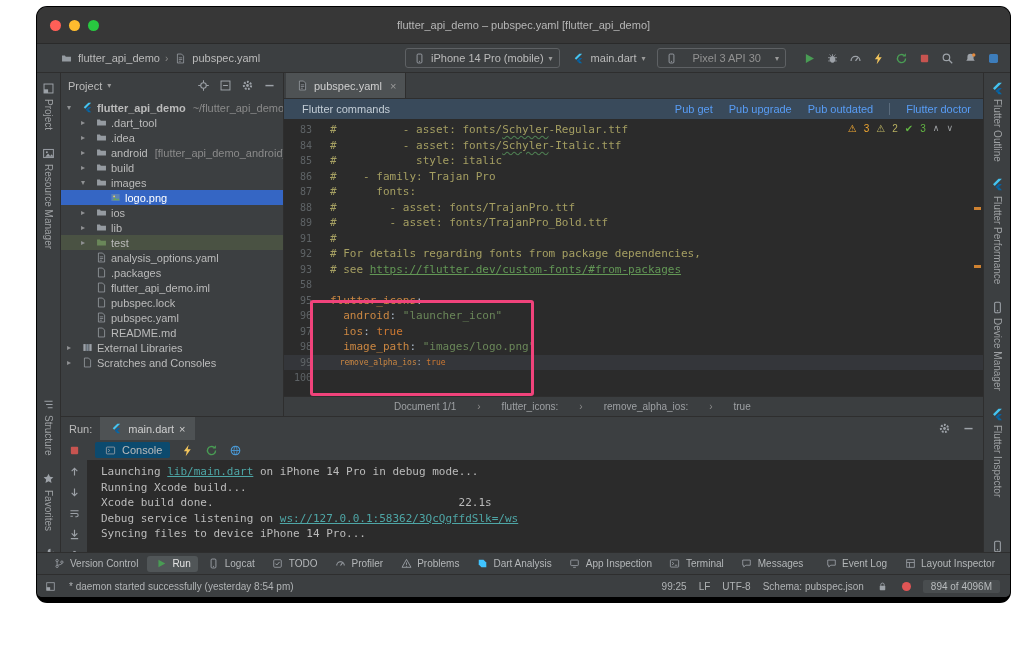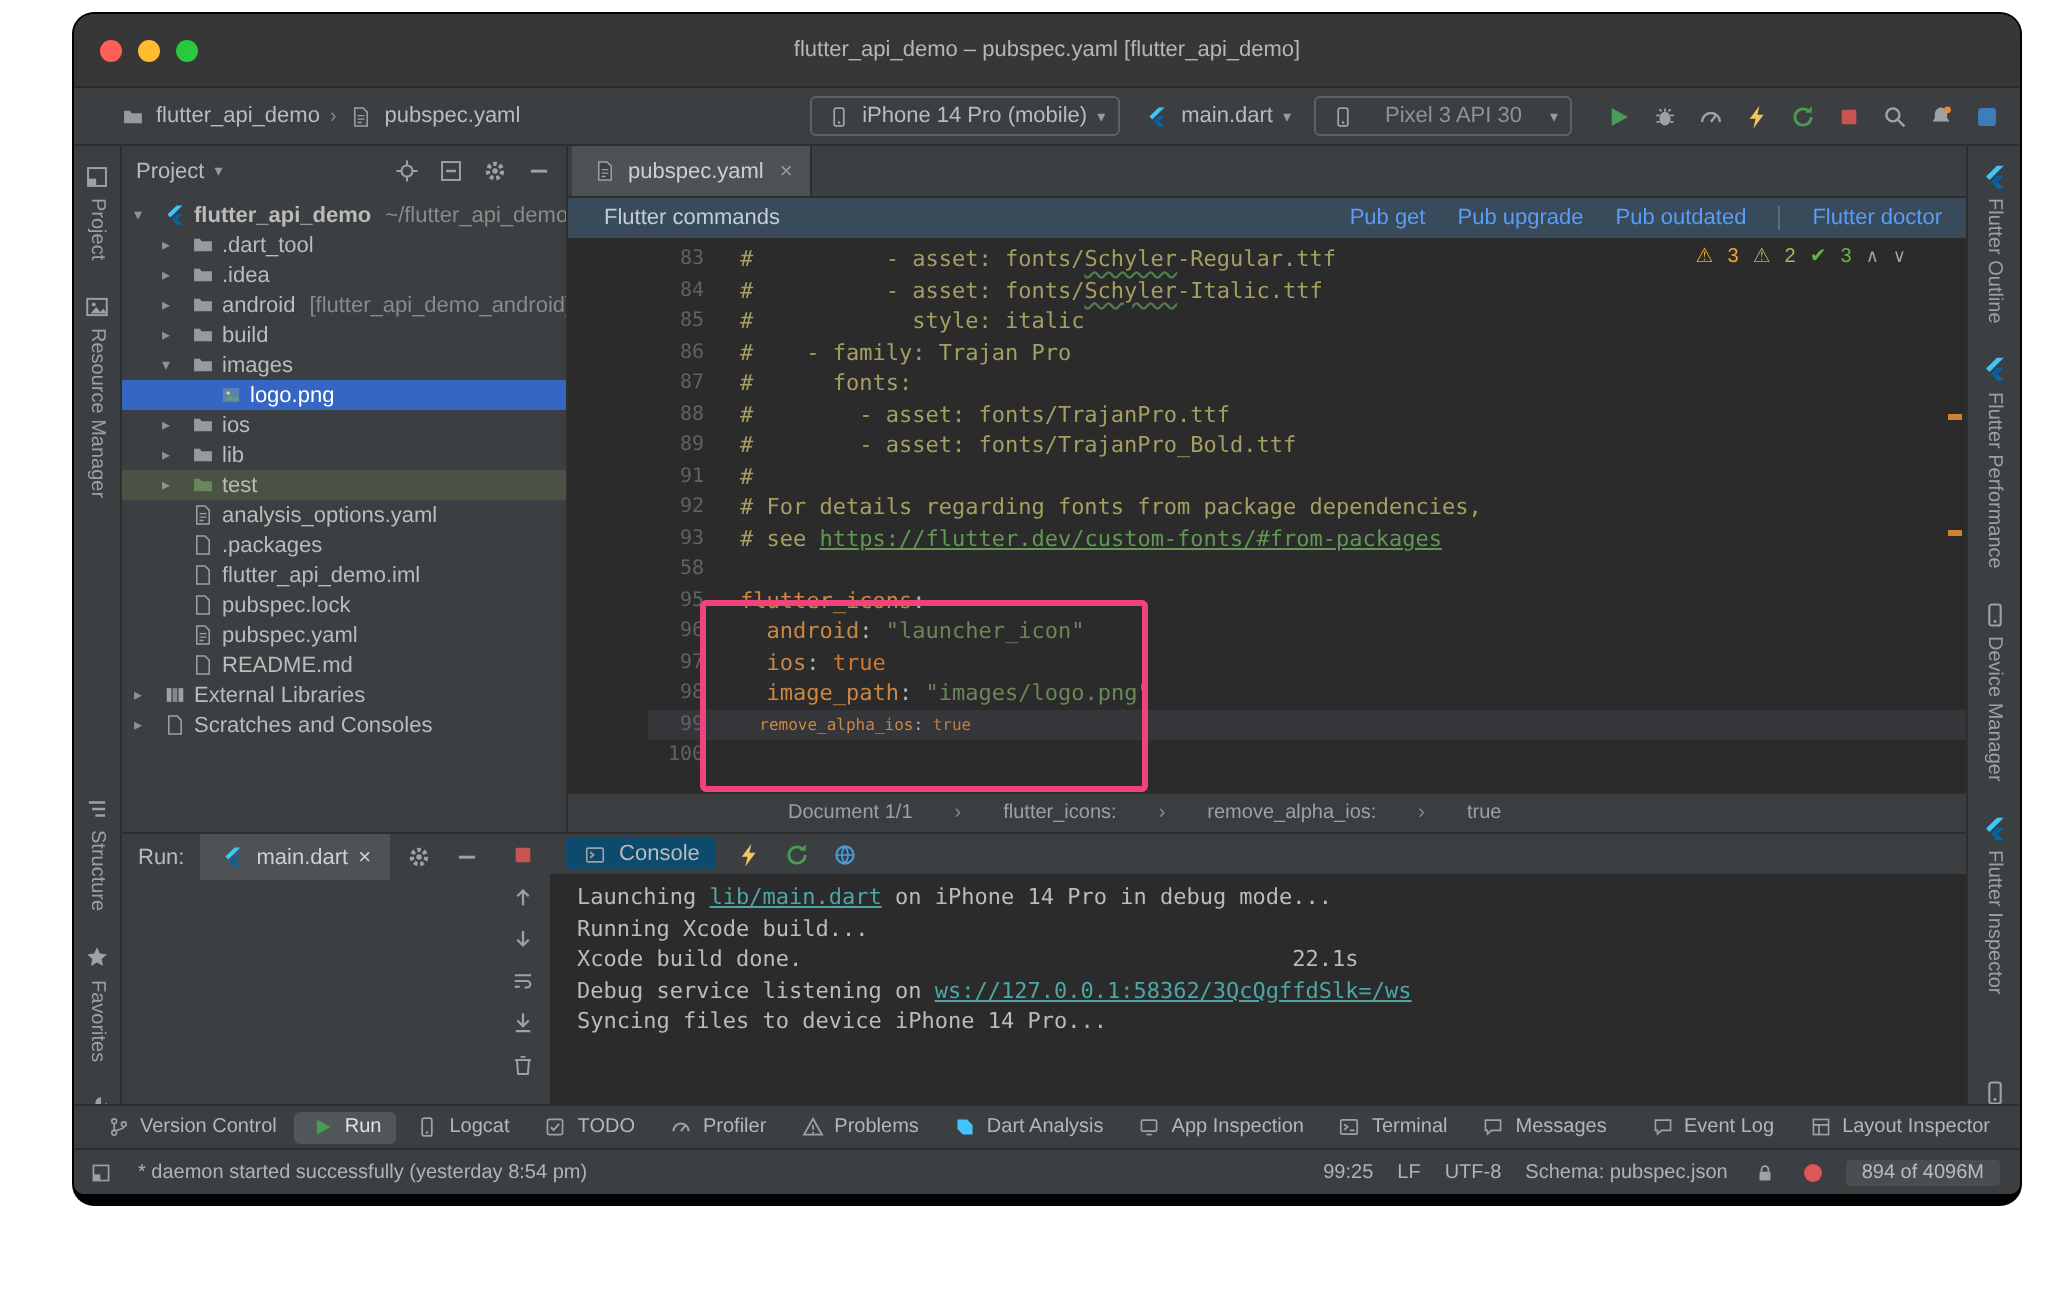--- a/index.html
+++ b/index.html
@@ -67,21 +67,21 @@
   .tab{display:flex;align-items:center;gap:5px;padding:0 9px;background:#4e5254;color:#cfcfcf;
     font-size:11px;border-right:1px solid #2e2e2e;}
   .tab .close{color:#9a9a9a;font-size:11px;margin-left:3px;}
   .banner{height:20px;flex:none;background:#394a5b;display:flex;align-items:center;
     padding:0 12px 0 18px;font-size:11px;color:#c3cdd6;}
   #banner-links{margin-left:auto;display:flex;align-items:center;gap:16px;}
   #banner-links .blink{color:var(--link,#589df6);}
   #banner-links .vline{width:1px;height:12px;background:#5a6b7c;}
 
   .code-area{flex:1;position:relative;overflow:hidden;font-family:"DejaVu Sans Mono",monospace;
-    font-size:11px;line-height:15.5px;padding-top:3px;margin-left:40px;}
+    font-size:11px;line-height:15.5px;padding-top:3px;}
   .cline{display:flex;height:15.5px;}
   .cline.caret{background:#34363a;}
   .ln{width:40px;padding-right:12px;box-sizing:border-box;text-align:right;color:#5e6366;
     font-size:10px;flex:none;}
   .lc{white-space:pre;padding-left:6px;}
   .cm{color:var(--comment,#a59f62);}
   .typo{text-decoration:underline wavy #4e8052;text-underline-offset:2px;}
   .lk{color:#629755;text-decoration:underline;}
   .ky{color:var(--key,#cb8742);}
   .st{color:var(--string,#6a8759);}
@@ -97,21 +97,21 @@
   .inspect .nav{color:#9da0a3;font-size:9px;}
   .scrollmark{position:absolute;right:2px;width:7px;height:3px;background:#cf8231;}
   .sm1{top:88px;}.sm2{top:146px;}
 
   .crumb-bar{height:19px;flex:none;background:#3b3e40;border-top:1px solid #2e2e2e;display:flex;
     align-items:center;gap:21px;font-size:10px;color:#9da0a3;padding-left:110px;
     font-family:Liberation Sans, sans-serif;}
 
   
   .run-panel{height:135px;flex:none;border-top:1px solid #2e2e2e;display:flex;
-    flex-direction:row;background:#3c3f41;}
+    flex-direction:column;background:#3c3f41;}
   .run-header{height:23px;flex:none;display:flex;align-items:center;gap:8px;padding:0 8px;
     font-size:11px;color:#bbb;}
   .run-tab{display:flex;align-items:center;gap:5px;background:#4e5254;height:23px;padding:0 9px;color:#cfcfcf;}
   .rh-actions{margin-left:auto;display:flex;gap:10px;align-items:center;}
   .run-body{flex:1;display:flex;min-height:0;}
   .run-strip{width:26px;flex:none;display:flex;flex-direction:column;align-items:center;
     gap:7px;padding-top:3px;background:#3c3f41;}
   .console{flex:1;display:flex;flex-direction:column;min-width:0;}
   .console-toolbar{height:20px;flex:none;display:flex;align-items:center;gap:10px;padding:0 8px;
     font-size:11px;color:#bbb;background:#3c3f41;}

